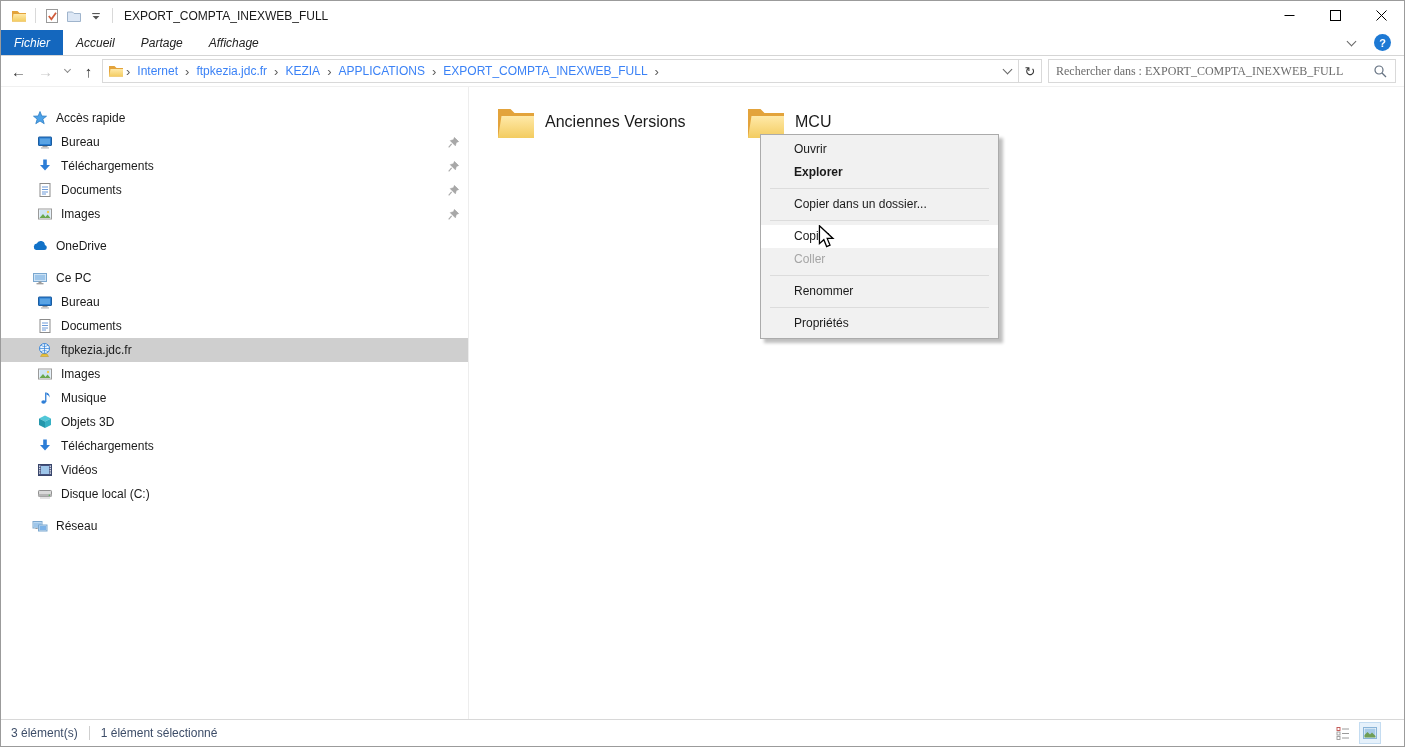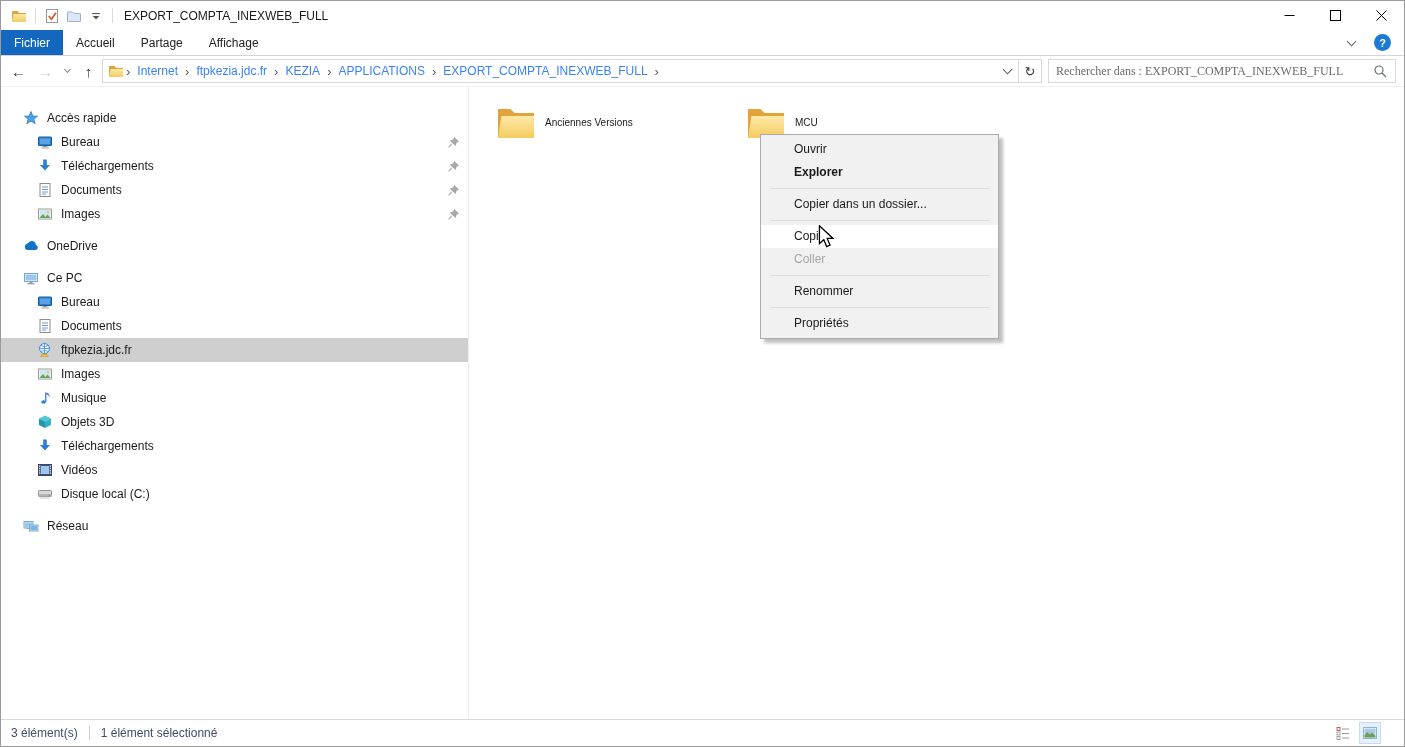--- a/index.html
+++ b/index.html
@@ -14,21 +14,21 @@
     align-items:center; justify-content:center; cursor:default; }
   .qat-sep { width:1px; height:15px; background:#d9d9d9; margin:0 5px; }
   .win-title { font-size:12px; color:#1a1a1a; margin-left:6px; white-space:nowrap; }
   .win-controls { margin-left:auto; display:flex; height:100%; }
   .win-btn { width:46px; height:100%; border:none; background:#fff; display:flex;
     align-items:center; justify-content:center; }
 
   
   .tabs-row { height:26px; flex:none; display:flex; align-items:stretch;
     border-bottom:1px solid #d5d5d5; font-size:12px; }
-  .tab { padding:0 13px; display:flex; align-items:center; color:#222; }
+  .tab { padding:0 13px; display:flex; align-items:center; color:#222;font-style:italic; }
   .tab.active { background:#1467be; color:#fff; }
   .tabs-right { margin-left:auto; display:flex; align-items:center; gap:12px; padding-right:13px; }
   .chev { width:7px; height:7px; border-right:1.4px solid #666; border-bottom:1.4px solid #666;
     transform:rotate(45deg); margin-top:-3px; }
   .help-btn { width:17px; height:17px; border-radius:50%; background:#1d79d4; color:#fff;
     font-size:11px; font-weight:bold; border:none; display:flex; align-items:center;
     justify-content:center; }
 
   
   .nav-row { height:31px; flex:none; display:flex; align-items:center; padding:0 8px 0 4px;
@@ -54,33 +54,33 @@
     align-items:center; padding:0 7px; background:#fff; }
   .searchbox input { flex:1; border:none; outline:none; font-size:12px; color:#444;
     font-family:Liberation Serif, serif; background:transparent; }
   .searchbox input::placeholder { color:#6b6b6b; opacity:1; }
 
   
   .main { flex:1; display:flex; min-height:0; }
   .sidebar { width:468px; flex:none; padding-top:19px; border-right:1px solid #ededed; }
   .side-row { height:24px; display:flex; align-items:center; font-size:12px; color:#1a1a1a;
     position:relative; }
-  .ind0 { padding-left:22px; } .ind1 { padding-left:36px; }
+  .ind0 { padding-left:31px; } .ind1 { padding-left:36px; }
   .side-row .ico { width:16px; height:16px; flex:none; }
   .side-label { margin-left:8px; white-space:nowrap; }
   .side-row.selected { background:#cfcfcf; }
   .group-gap { margin-top:8px; }
   .pin { position:absolute; right:8px; top:6px; }
 
   .content { flex:1; position:relative; background:#fff; }
   .tiles { position:absolute; left:19px; top:9px; display:flex; }
   .tile { width:248px; height:52px; margin-right:2px; display:flex; align-items:center;
     padding-left:7px; border:1px solid transparent; }
   .tile.selected { background:#cce8ff; border-color:#8ac2ee; }
-  .tile-label { margin-left:9px; font-size:10px; color:#1a1a1a; white-space:nowrap; }
+  .tile-label { margin-left:9px; font-size:16px; color:#1a1a1a; white-space:nowrap; }
 
   
   .context-menu { position:absolute; left:759px; top:133px; width:239px; background:#f1f1f1;
     border:1px solid #ababab; box-shadow:4px 4px 3px rgba(0,0,0,0.25); padding:3px 0;
     z-index:10; }
   .menu-item { height:23px; line-height:23px; padding-left:33px; font-size:12px; color:#1a1a1a;
     white-space:nowrap; }
   .menu-item.bold { font-weight:bold; }
   .menu-item.hovered { background:#ffffff; }
   .menu-item.disabled { color:#a5a5a5; }

